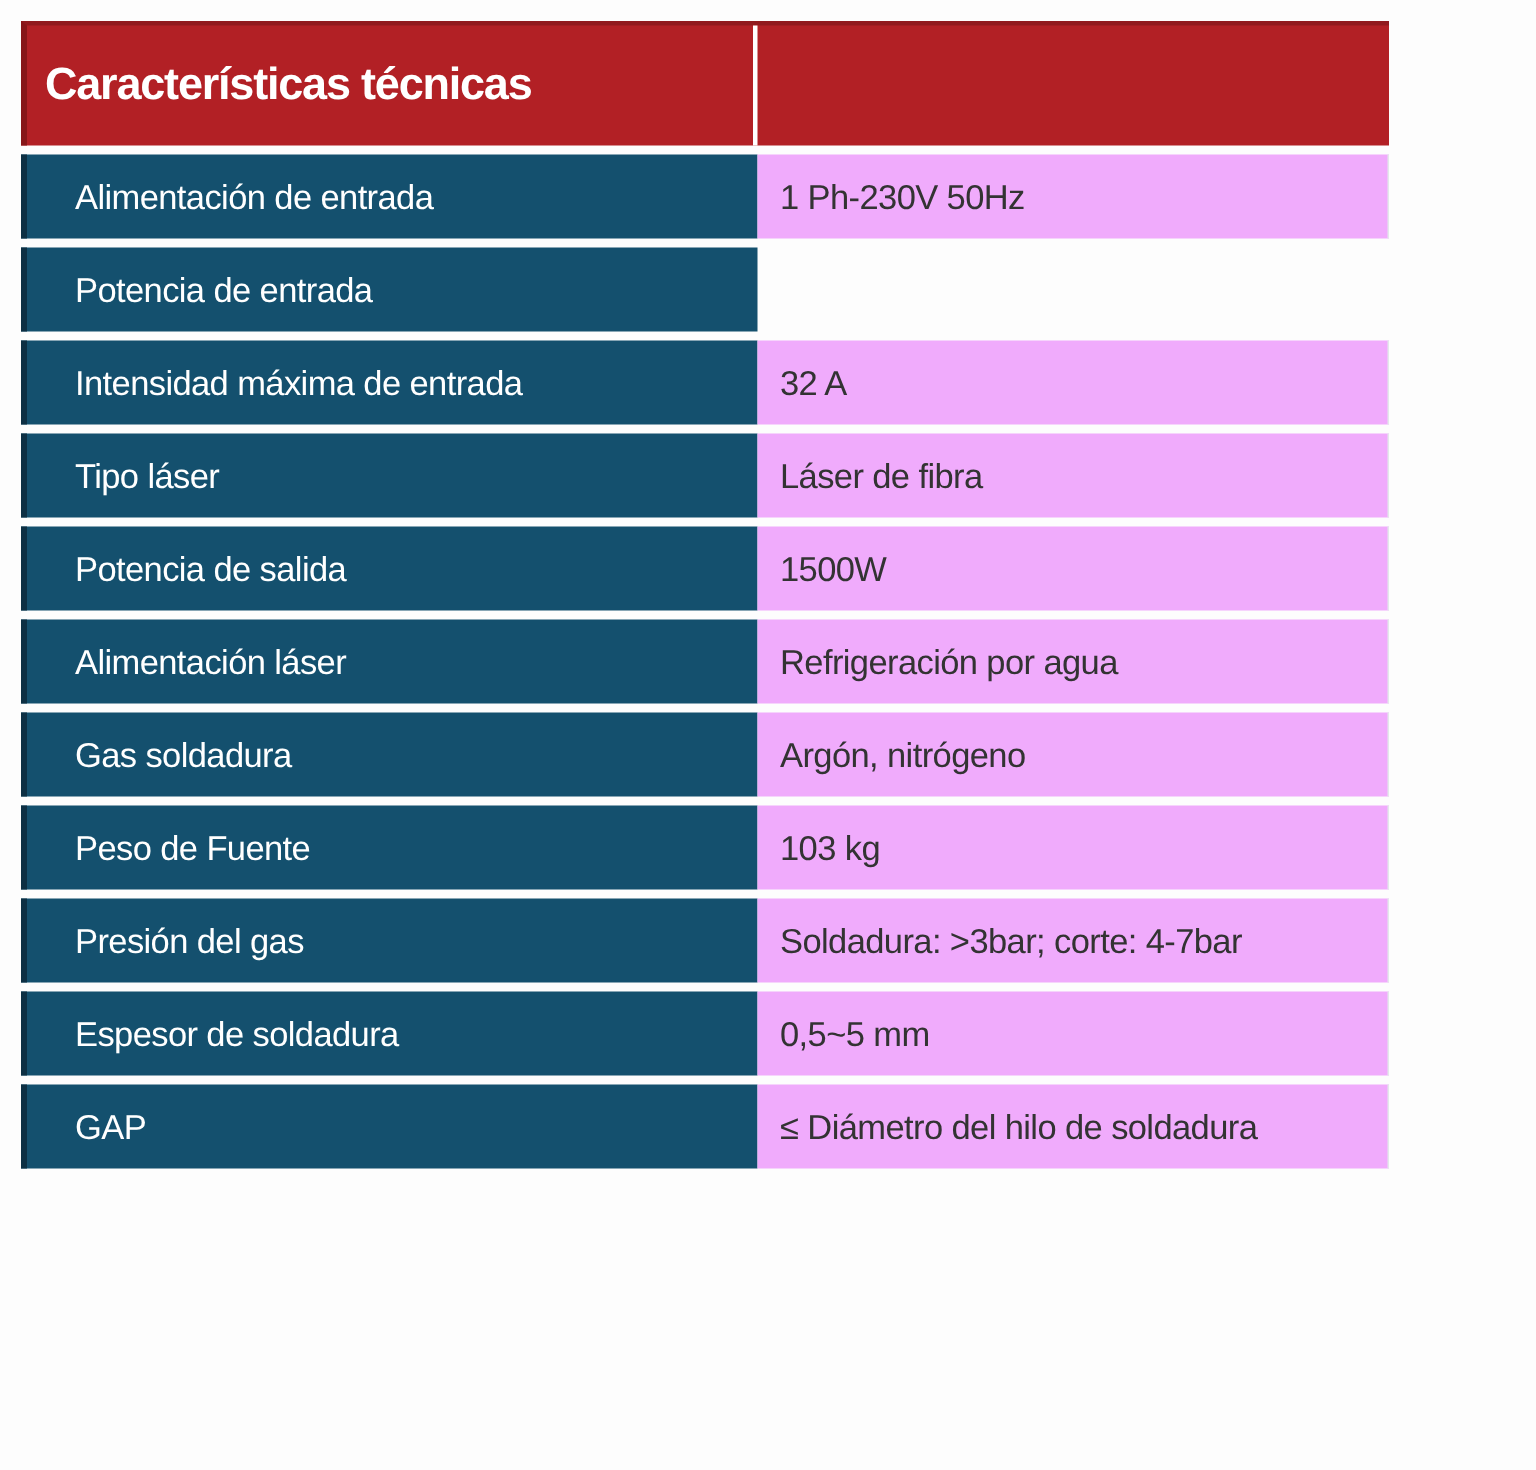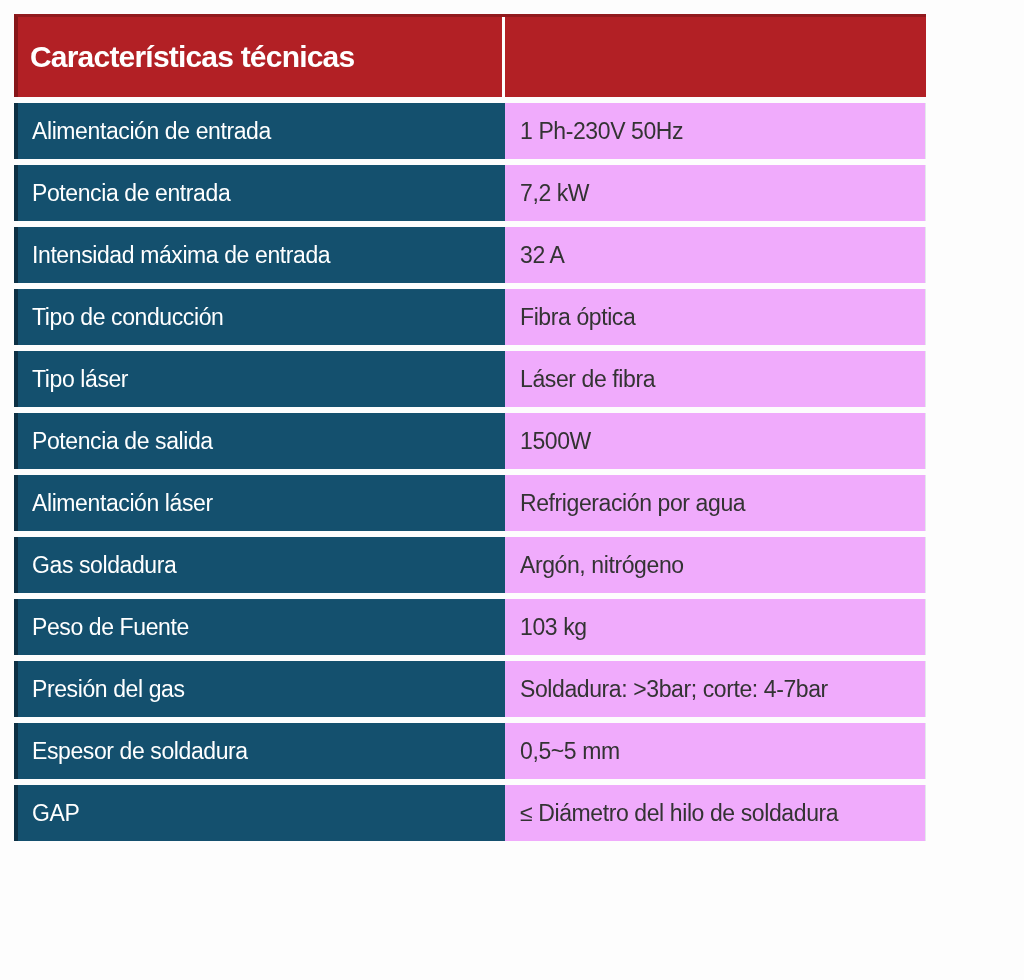--- a/index.html
+++ b/index.html
@@ -52,21 +52,21 @@
     height: 56px;
     margin-top: 6px;
   }
   .cell-label {
     width: 491px;
     background: #14506e;
     border-left: 4px solid #0d3044;
     color: #ffffff;
     display: flex;
     align-items: center;
-    padding-left: 14px;
+    padding-left: 32px;
     font-size: 23px;
     letter-spacing: -0.4px;
     white-space: nowrap;
   }
   .cell-value {
     flex: 1;
     background: #f0abfc;
     border-right: 1px solid #e3e9eb;
     color: #333333;
     display: flex;
@@ -90,32 +90,27 @@
     </div>
 
     <div id="rows-container">
   <div class="row">
     <div class="cell-label">Alimentación de entrada</div>
     <div class="cell-value">1 Ph-230V 50Hz</div>
   </div>
 
   <div class="row">
     <div class="cell-label">Potencia de entrada</div>
-    <div class="cell-value">7,2 kW</div>
   </div>
 
   <div class="row">
     <div class="cell-label">Intensidad máxima de entrada</div>
     <div class="cell-value">32 A</div>
   </div>
 
-  <div class="row">
-    <div class="cell-label">Tipo de conducción</div>
-    <div class="cell-value">Fibra óptica</div>
-  </div>
 
   <div class="row">
     <div class="cell-label">Tipo láser</div>
     <div class="cell-value">Láser de fibra</div>
   </div>
 
 
   <div class="row">
     <div class="cell-label">Potencia de salida</div>
     <div class="cell-value">1500W</div>

